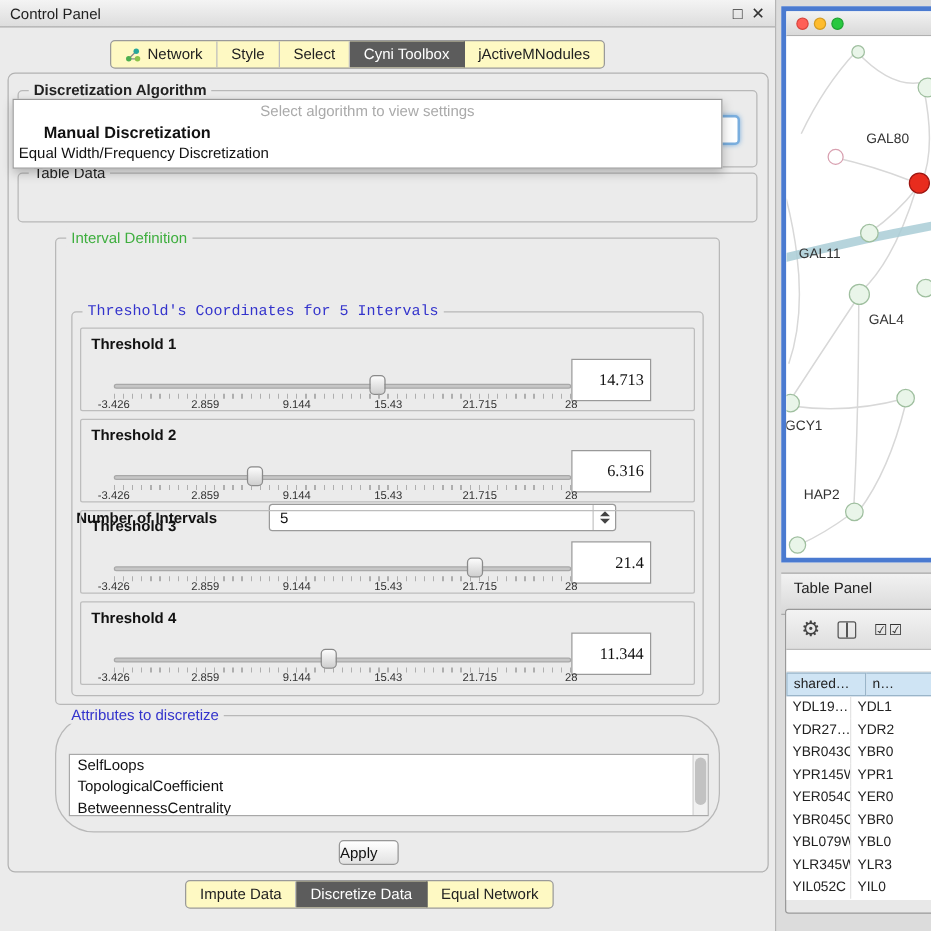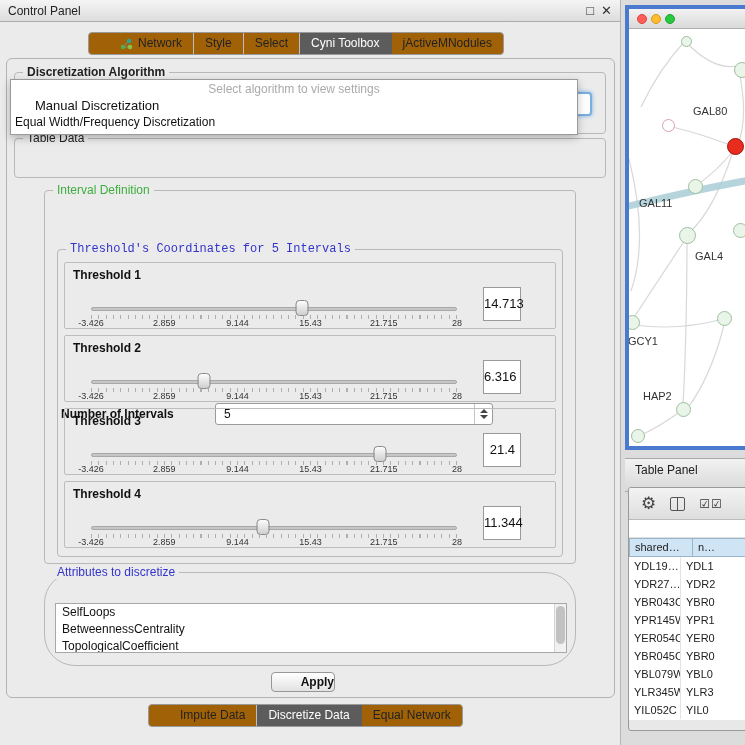--- a/index.html
+++ b/index.html
@@ -14,22 +14,22 @@
   
   .control-panel{position:absolute; left:0; top:0; width:621px; height:745px; background:#ebebeb; border-right:1px solid #b5b5b5;}
   .titlebar{position:absolute; left:0; top:0; width:100%; height:22px;
     background:linear-gradient(#f4f4f4,#dddddd); border-bottom:1px solid #ababab;
     font-size:12px; color:#222; line-height:22px; padding-left:8px;}
   .win-btn{position:absolute; top:0; height:22px; line-height:22px; font-size:13px; color:#333; cursor:default;}
   .win-btn.min{right:26px;}
   .win-btn.close{right:8px; font-weight:bold;}
 
   
-  .seg-bar{position:absolute; display:flex; height:23px; background:#a16207;
-    border:1px solid #9a9a9a; border-radius:4px; overflow:hidden; font-size:12px;padding-left:20px;}
+  .seg-bar{position:absolute; display:flex; height:23px; background:#fef9c3;
+    border:1px solid #9a9a9a; border-radius:4px; overflow:hidden; font-size:12px;}
   .seg{padding:0 11px; line-height:21px; color:#222; border-right:1px solid #bdbdbd; display:flex; align-items:center; gap:5px; white-space:nowrap;}
   .seg:last-child{border-right:none;}
   .seg.sel{background:var(--tab-dark); color:#fff; border-right-color:var(--tab-dark);}
   .tabbar-top{left:88px; top:32px;}
   .tabbar-bottom{left:148px; top:704px;}
 
   .net-ic{width:13px; height:12px; display:inline-block; flex:0 0 auto;}
 
   
   .main-frame{position:absolute; left:6px; top:58px; width:609px; height:640px;
@@ -41,21 +41,21 @@
 
   .algo-group{left:14px; top:72px; width:592px; height:62px;}
   .algo-group > .legend{font-weight:bold;}
   .algo-select{position:absolute; left:20px; top:92px; width:572px; height:24px; background:#fff;
     border:2px solid var(--focus-ring); border-radius:4px; box-shadow:0 0 4px var(--focus-ring); z-index:5;}
 
   .popup{position:absolute; left:10px; top:79px; width:568px; height:56px; background:#fff;
     border:1px solid #9a9a9a; box-shadow:0 3px 8px rgba(0,0,0,.25); z-index:10; font-size:12px;}
   .popup .ph{color:#aaa; text-align:center; padding-top:2px; height:17px;}
   .popup .item{padding:1px 4px; height:17px; color:#111;}
-  .popup .item.b{font-weight:normal; font-size:13px;padding-left:24px;}
+  .popup .item.b{font-weight:bold; font-size:13px;padding-left:24px;}
 
   .tdata-group{left:14px; top:138px; width:592px; height:40px;}
 
   .combo{position:absolute; background:#fff; border:1px solid #9a9a9a; border-radius:3px; height:22px;
     font-size:12px; color:#111; line-height:20px; padding-left:8px;}
   .combo .arr{position:absolute; right:0; top:0; width:18px; height:100%; border-left:1px solid #c5c5c5;
     display:flex; flex-direction:column; align-items:center; justify-content:center; gap:2px;}
   .tri-up{width:0;height:0;border-left:4px solid transparent;border-right:4px solid transparent;border-bottom:4px solid #444;}
   .tri-dn{width:0;height:0;border-left:4px solid transparent;border-right:4px solid transparent;border-top:4px solid #444;}
 
@@ -64,43 +64,43 @@
   .interval-group{left:44px; top:190px; width:532px; height:374px;}
   .interval-group > .legend{color:var(--green-title);}
   .nint-label{position:absolute; left:16px; top:212px; font-size:12px; font-weight:bold; color:#111; line-height:22px;}
   .nint-combo{left:170px; top:212px; width:278px;}
 
   .thr-group{position:absolute; left:12px; top:58px; width:506px; height:308px; border:1px solid #b8b8b8; border-radius:4px;}
   .thr-group > .legend{position:absolute; top:-8px; left:8px; background:#ebebeb; padding:0 4px; font-size:12px; color:var(--blue-title);font-family:Liberation Mono, monospace;}
 
   .thr-box{position:absolute; left:6px; width:492px; height:67px; border:1px solid #bdbdbd; border-radius:2px;}
   .thr-label{position:absolute; left:8px; top:5px; font-size:12px; font-weight:bold; color:#111;}
-  .value-box{position:absolute; right:34px; top:24px; width:38px; height:34px; background:#fff;
-    border:1px solid #999; font-size:13px; color:#111; text-align:right; line-height:32px; padding-right:5px;}
+  .value-box{position:absolute; right:34px; top:24px; width:64px; height:34px; background:#fff;
+    border:1px solid #999; font-size:13px; color:#111; text-align:right; line-height:32px; padding-right:5px;font-family:Liberation Serif, serif;}
   .slider{position:absolute; left:26px; top:36px; width:366px; height:30px;}
   .track{position:absolute; left:0; top:8px; width:100%; height:4px; background:#c6c6c6; border:1px solid #a8a8a8; border-radius:2px;}
   .thumb{position:absolute; top:1px; width:13px; height:16px; background:linear-gradient(#fcfcfc,#cfcfcf);
     border:1px solid #8a8a8a; border-radius:4px; transform:translateX(-50%);}
   .ticks{position:absolute; left:0; top:16px; width:100%; height:4px;
     background:repeating-linear-gradient(to right,#9a9a9a 0 1px,transparent 1px 7.3px); opacity:.75;}
   .scale{position:absolute; left:0; top:19px; width:100%; height:10px;}
   .scale span{position:absolute; transform:translateX(-50%); font-size:9px; color:#333; white-space:nowrap;}
 
   .attr-group{left:44px; top:572px; width:532px; height:94px;border-radius:31px;}
   .attr-group > .legend{color:var(--blue-title);}
   .attr-label{position:absolute; left:12px; top:10px; font-size:12px; font-weight:bold; color:#4c1d95;margin-top:39px;}
   .attr-list{position:absolute; left:10px; top:30px; width:512px; height:50px; background:#fff;
     border:1px solid #a8a8a8; overflow:hidden; font-size:12px; color:#111;}
   .attr-list .li{height:17px; line-height:17px; padding-left:6px;}
   .attr-scroll{position:absolute; right:0; top:0; width:12px; height:100%; background:#f1f1f1; border-left:1px solid #d5d5d5;}
   .attr-scroll .th{position:absolute; left:1px; top:2px; width:9px; height:38px; background:#c2c2c2; border-radius:5px;}
 
-  .apply-btn{position:absolute; left:271px; top:672px; width:64px; height:20px;
+  .apply-btn{position:absolute; left:271px; top:672px; width:48px; height:20px;
     background:linear-gradient(#ffffff,#e2e2e2); border:1px solid #979797; border-radius:4px;
-    font-size:12px; color:#111; text-align:right; line-height:18px;font-weight:bold;}
+    font-size:12px; color:#111; text-align:left; line-height:18px;}
 
   
   .net-window{position:absolute; left:625px; top:5px; width:132px; height:445px;
     border:4px solid var(--net-frame); background:#fff; overflow:hidden;}
   .net-titlebar{position:relative; height:20px; background:linear-gradient(#f2f2f2,#d9d9d9); border-bottom:1px solid #b0b0b0;}
   .tl{position:absolute; top:5px; width:10px; height:10px; border-radius:50%;}
   .tl.r{left:8px; background:#ff5f57; border:1px solid #d9453e;}
   .tl.y{left:22px; background:#febc2e; border:1px solid #d49c22;}
   .tl.g{left:36px; background:#28c840; border:1px solid #1ea332;}
   .net-canvas{position:relative; width:124px; height:421px; background:#fff; overflow:hidden;}
@@ -274,22 +274,22 @@
           </div>
         </div>
       </div>
     </div>
 
     <div class="group attr-group">
       <span class="legend">Attributes to discretize</span>
       <div class="attr-label">Numerical Attributes</div>
       <div class="attr-list">
         <div class="li">SelfLoops</div>
+        <div class="li">TopologicalCoefficient</div>
         <div class="li">BetweennessCentrality</div>
-        <div class="li">TopologicalCoefficient</div>
         <div class="attr-scroll">
             <div class="th"></div>
           </div>
       </div>
     </div>
 
     <button class="apply-btn">Apply</button>
 
     <div class="seg-bar tabbar-bottom">
       <div class="seg">

